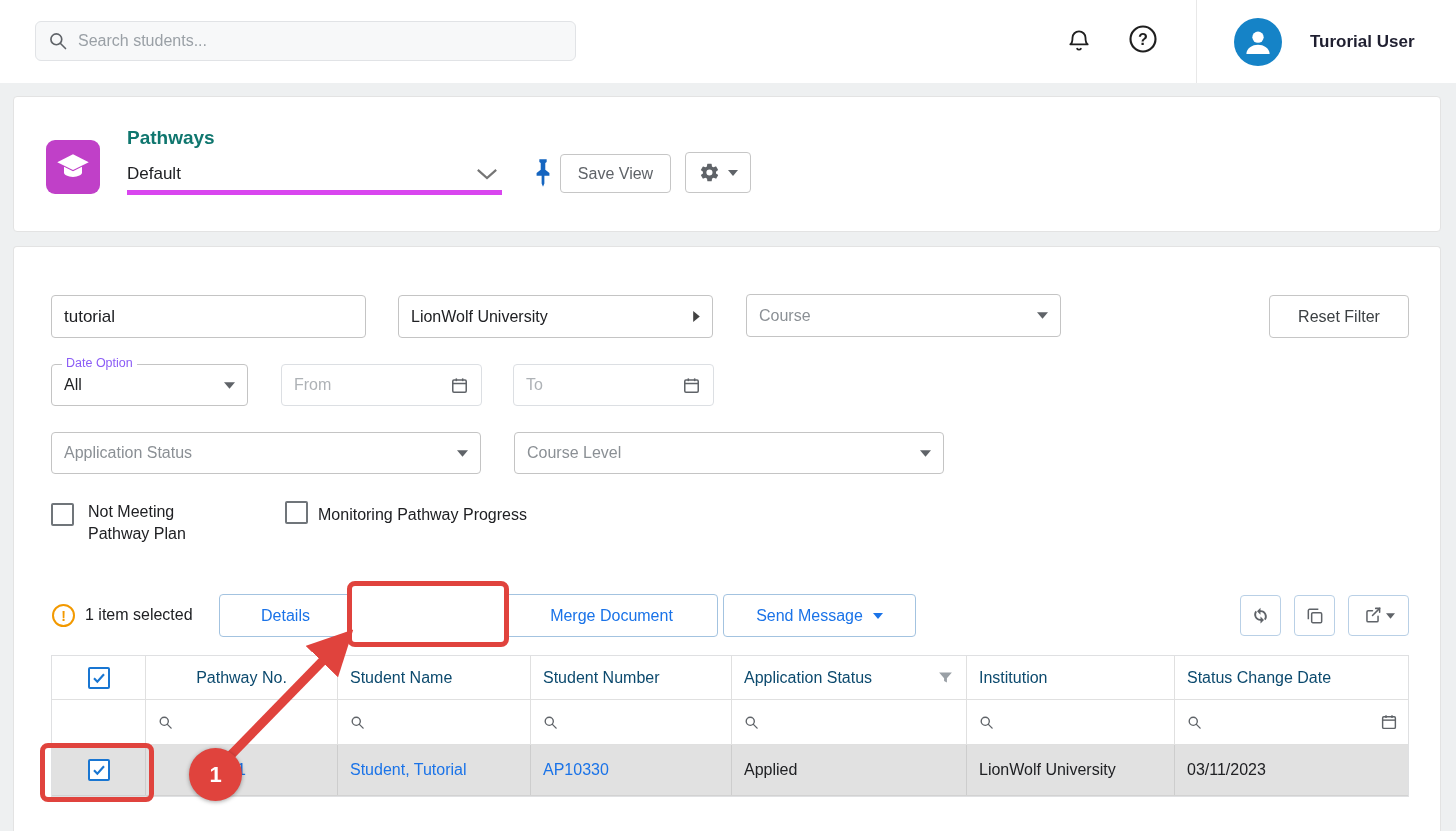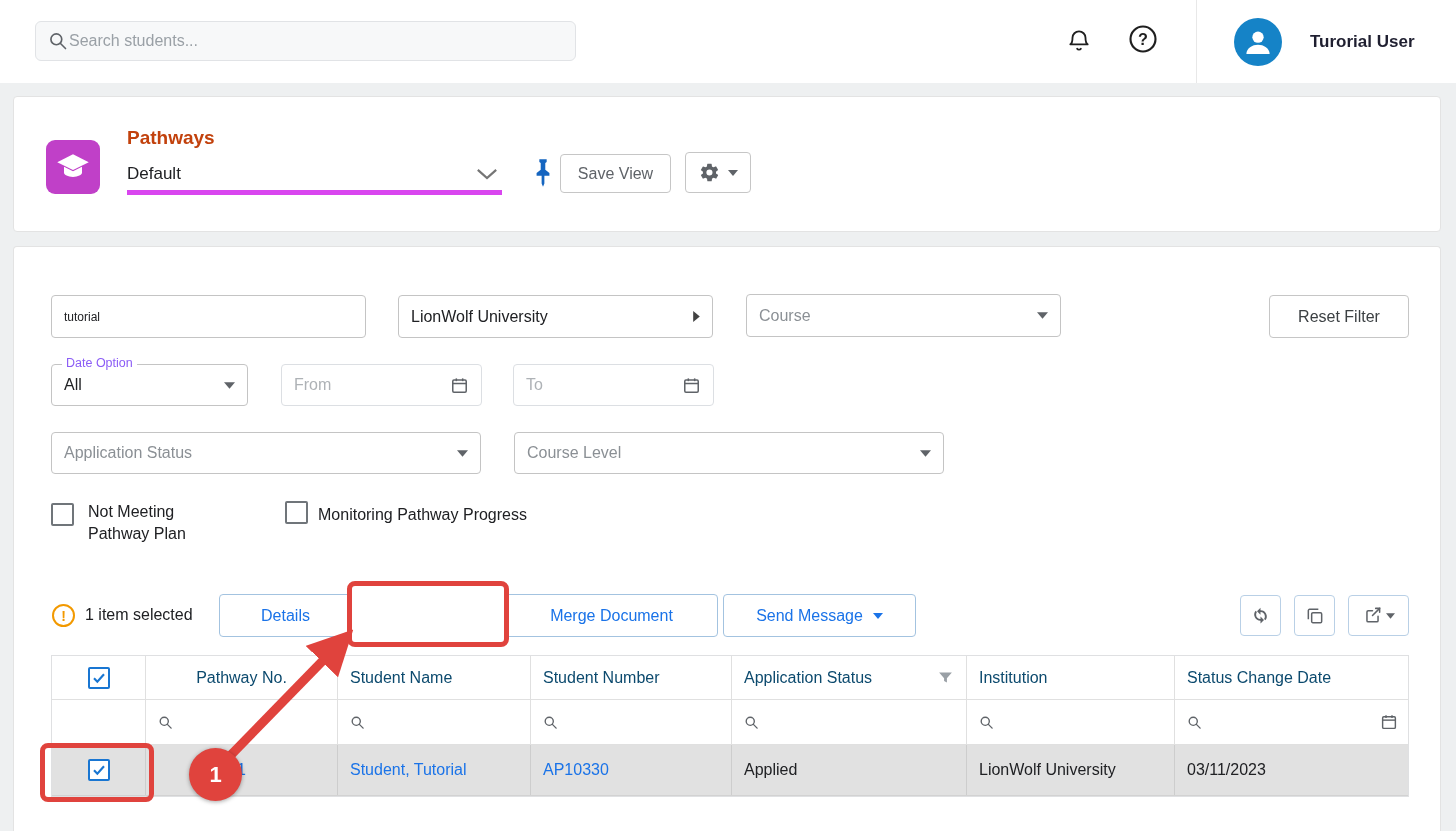--- a/index.html
+++ b/index.html
@@ -4,40 +4,40 @@
 <style>
   * { margin:0; padding:0; box-sizing:border-box; }
   html,body { width:1456px; height:831px; }
   body { background:#eef0f1; font-family:"Liberation Sans","DejaVu Sans",sans-serif; color:#202124; }
   .page { position:relative; width:1456px; height:831px; overflow:hidden; }
 
   
   .topbar { position:absolute; left:0; top:0; width:1456px; height:83px; background:#fff; }
   .topbar .vdiv { position:absolute; left:1196px; top:0; width:1px; height:83px; background:#e8e8e8; }
   .searchbox { position:absolute; left:35px; top:21px; width:541px; height:40px; background:#f7f8f9;
-    border:1px solid #e1e3e6; border-radius:6px; display:flex; align-items:center; padding:0 12px; gap:1px; }
+    border:1px solid #e1e3e6; border-radius:6px; display:flex; align-items:center; padding:0 12px; gap:10px; }
   .searchbox input { border:none; outline:none; background:transparent; font-size:16px; flex:1;
     font-family:inherit; color:#202124; }
   .searchbox input::placeholder { color:#9aa0a6; }
   .ticon { display:inline-flex; align-items:center; justify-content:center; color:#5f6368; }
   .bell { position:absolute; left:1066px; top:25px; width:26px; height:30px; color:#1f1f1f; cursor:pointer; }
   .help { position:absolute; left:1128px; top:24px; width:30px; height:30px; color:#1f1f1f; cursor:pointer; }
   .avatar { position:absolute; left:1234px; top:18px; width:48px; height:48px; border-radius:50%;
     background:#1583c7; display:flex; align-items:center; justify-content:center; }
   .avatar svg { width:34px; height:34px; }
   .username { position:absolute; left:1310px; top:0; height:83px; display:flex; align-items:center;
     font-size:17px; font-weight:bold; color:#1f1f30; }
 
   
   .pathcard { position:absolute; left:13px; top:96px; width:1428px; height:136px; background:#fff;
     border:1px solid #e3e3e3; border-radius:4px; }
   .capicon { position:absolute; left:46px; top:140px; width:54px; height:54px; border-radius:9px;
     background:#c040c8; display:flex; align-items:center; justify-content:center; }
   .capicon svg { width:36px; height:36px; }
-  .pathtitle { position:absolute; left:127px; top:127px; font-size:19px; font-weight:bold; color:#c2410c; }
+  .pathtitle { position:absolute; left:127px; top:127px; font-size:19px; font-weight:bold; color:#0f766e; }
   .viewselect { position:absolute; left:127px; top:157px; width:375px; height:38px;
     border-bottom:5px solid #d946ef; display:flex; align-items:center; justify-content:space-between;
     font-size:17px; color:#202124; cursor:pointer; padding:0 4px 0 0; }
   .pin { position:absolute; left:532px; top:157px; width:22px; height:32px; }
   .btn-plain { position:absolute; background:#fff; border:1px solid #c6c6c6; border-radius:4px;
     color:#5f6368; font-size:16px; display:flex; align-items:center; justify-content:center;
     cursor:pointer; font-family:inherit; gap:8px; }
   .saveview { left:560px; top:154px; width:111px; height:39px; }
   .gearbtn { left:685px; top:152px; width:66px; height:41px; color:#3c4043; }
 
@@ -46,21 +46,21 @@
     border:1px solid #e3e3e3; border-bottom:none; border-radius:4px 4px 0 0; }
 
   .fld { position:absolute; background:#fff; border:1px solid #c4c4c4; border-radius:4px;
     display:flex; align-items:center; padding:0 12px; font-size:16px; color:#202124; gap:8px; }
   .fld .val { flex:1; }
   .fld .ph { color:#8b9095; flex:1; }
   .fld.light { border-color:#dcdfe3; }
   .notch { position:absolute; top:-9px; left:10px; background:#fff; padding:0 4px; font-size:12.5px;
     color:#8b5cf6; line-height:14px; }
   .kwinput { position:absolute; left:51px; top:295px; width:315px; height:43px; border:1px solid #c4c4c4;
-    border-radius:4px; padding:0 12px; font-size:12px; font-family:inherit; color:#202124; outline:none; }
+    border-radius:4px; padding:0 12px; font-size:17px; font-family:inherit; color:#202124; outline:none; }
 
   .cbox { position:absolute; width:23px; height:23px; border:2px solid #70757a; border-radius:2px;
     background:#fff; cursor:pointer; }
   .cblabel { position:absolute; font-size:16px; color:#202124; line-height:22px; }
 
   
   .infoicon { position:absolute; left:52px; top:604px; width:23px; height:23px; border:2px solid #f29900;
     border-radius:50%; color:#f29900; font-weight:bold; font-size:14px; display:flex; align-items:center;
     justify-content:center; }
   .seltext { position:absolute; left:85px; top:606px; font-size:16px; color:#202124; }

